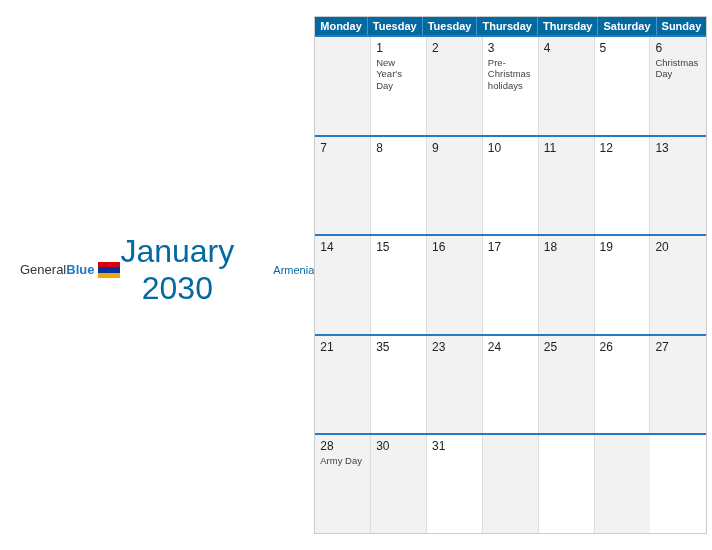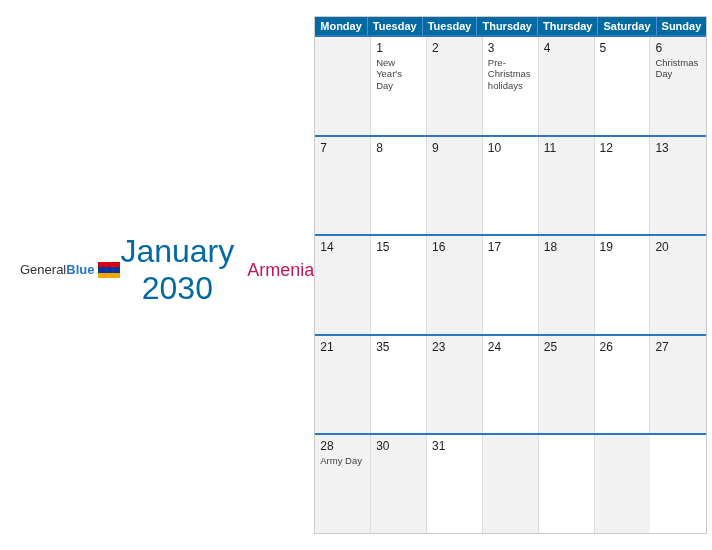--- a/index.html
+++ b/index.html
@@ -47,22 +47,22 @@
     .flag-stripe-b { background: #0033a0; flex: 1; }
     .flag-stripe-o { background: #f2a800; flex: 1; }
     .calendar-title {
       font-size: 32px;
       font-weight: normal;
       color: #0369a1;
       text-align: center;
       flex: 1;
     }
     .country {
-      font-size: 18px;
-      color: #be185d;
+      font-size: 11px;
+      color: #0369a1;
       text-align: right;
       min-width: 80px;
     }
     .calendar {
       flex: 1;
       display: flex;
       flex-direction: column;
       border: 1px solid #ccc;
     }
     .cal-header-row {

